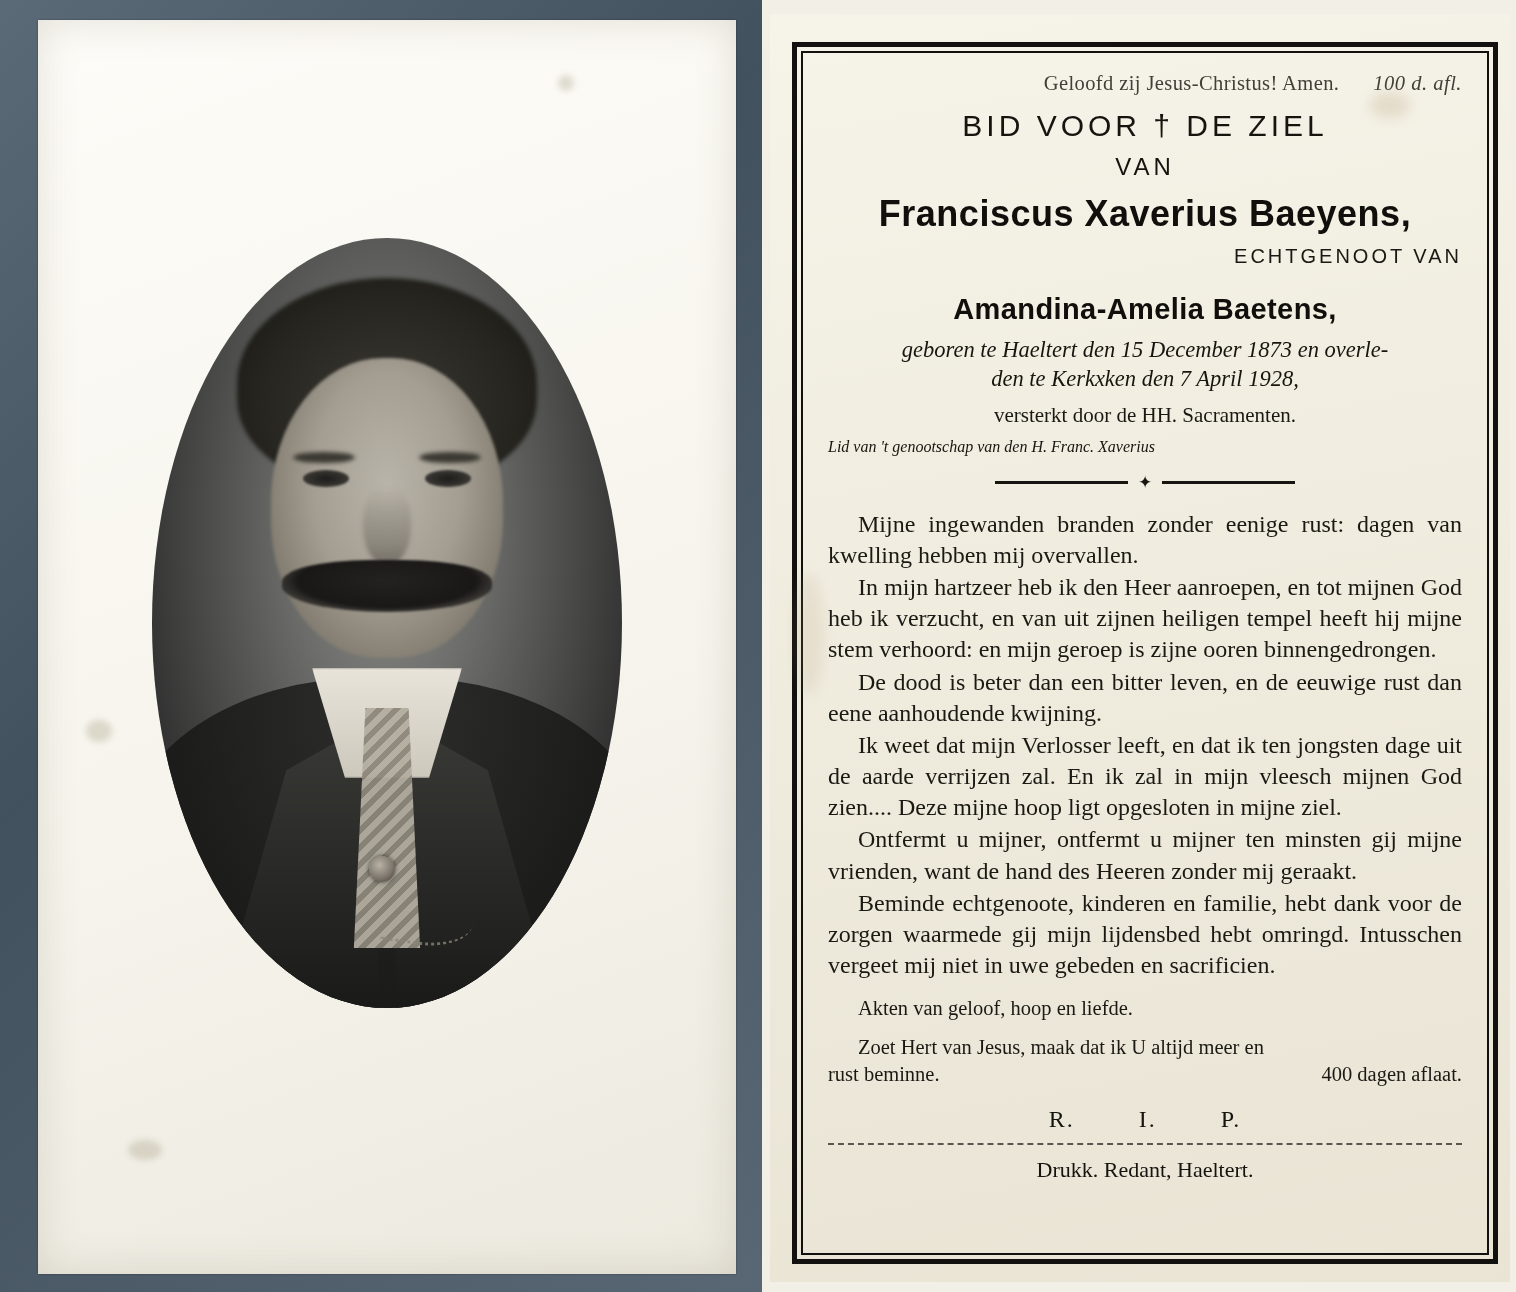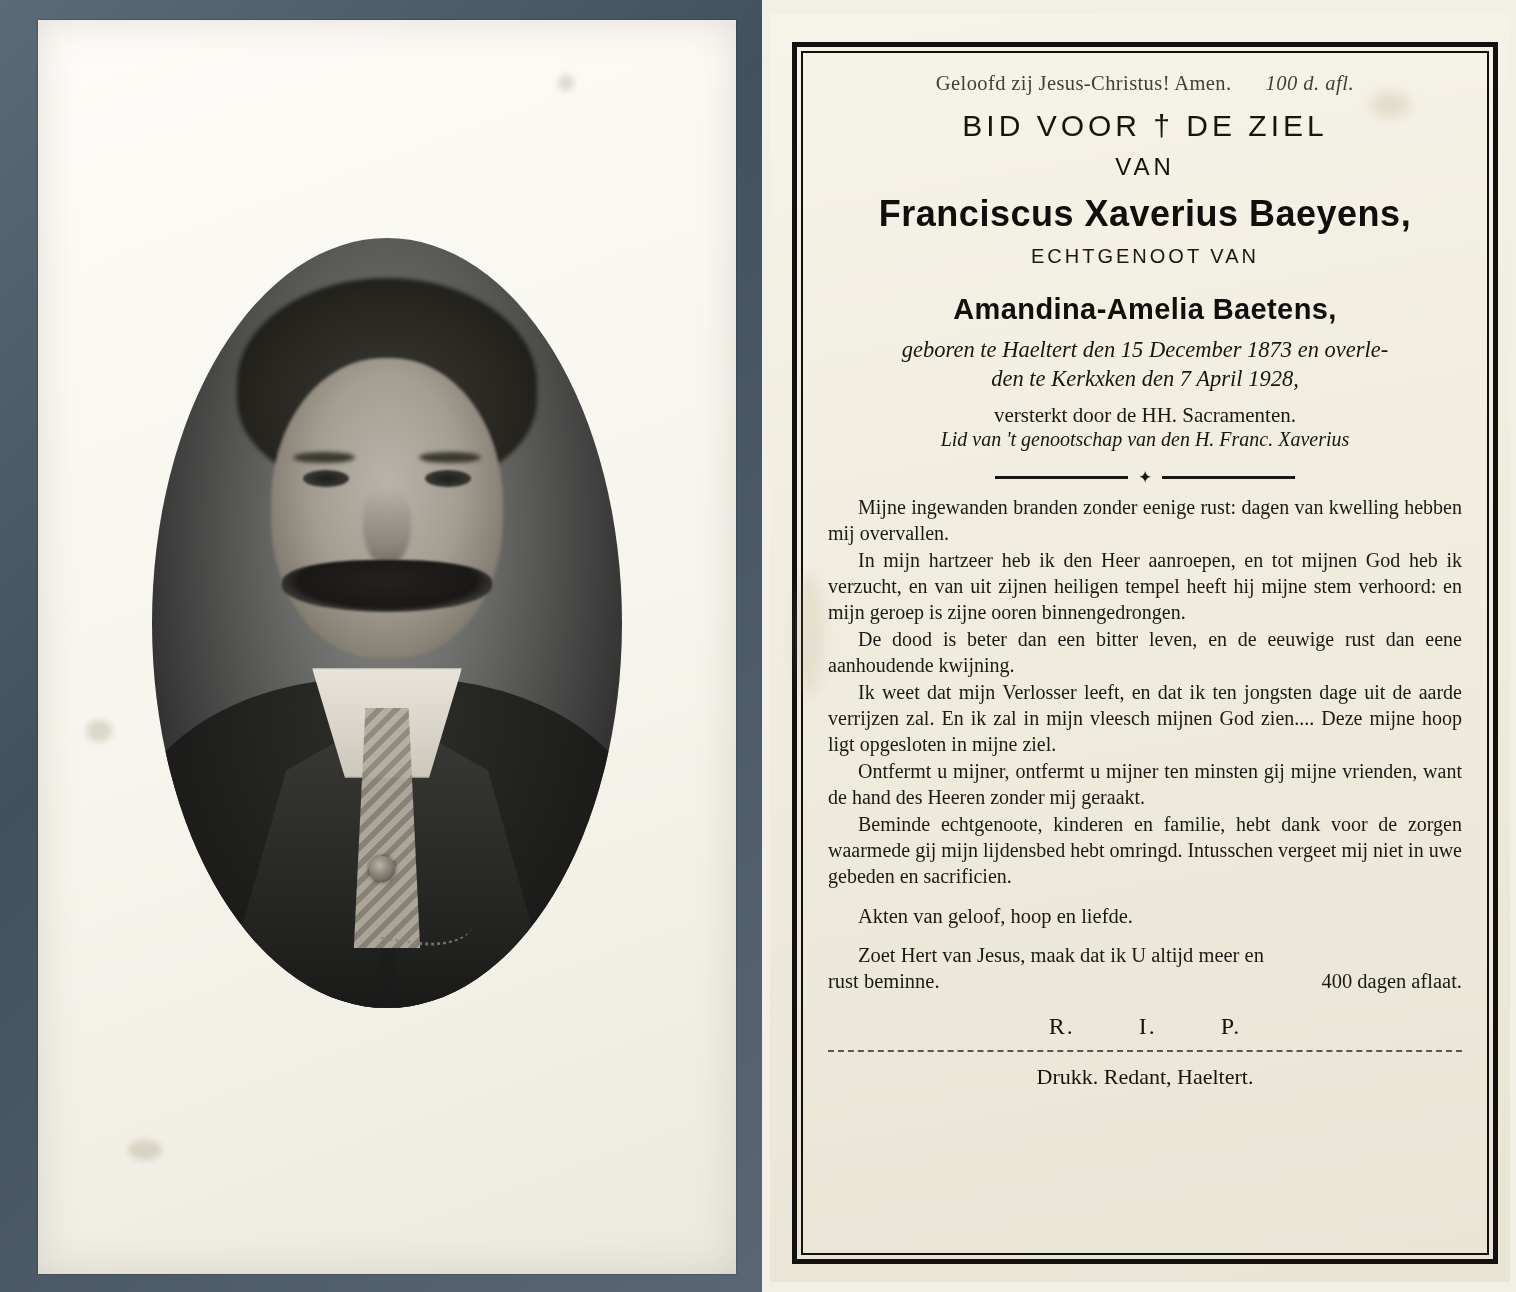--- a/index.html
+++ b/index.html
@@ -232,21 +232,21 @@
     position: absolute;
     left: 40px;
     top: 46px;
     right: 30px;
     bottom: 36px;
     padding: 10px 18px 0 18px;
     box-sizing: border-box;
   }
 
   .line-invoc {
-    text-align: center;
+    text-align: right;
     font-size: 20.5px;
     letter-spacing: 0.4px;
     color: #232019;
     opacity: 0.85;
     margin: 2px 0 0 0;
     white-space: nowrap;
   }
   .line-invoc .afl {
     font-style: italic;
     margin-left: 34px;
@@ -272,21 +272,21 @@
   .name-main {
     text-align: center;
     font-size: 36px;
     font-weight: bold;
     letter-spacing: 0.5px;
     margin-top: 12px;
     font-family: "Liberation Sans", sans-serif;
     color: #100f0c;
   }
   .echtgenoot {
-    text-align: center;
+    text-align: right;
     font-size: 20px;
     letter-spacing: 3px;
     margin-top: 10px;
     font-family: "Liberation Sans", sans-serif;
     color: #1a1814;
   }
   .name-spouse {
     text-align: center;
     font-size: 29px;
     font-weight: bold;
@@ -303,23 +303,24 @@
     margin-top: 10px;
     color: #17150f;
   }
   .sacrament {
     text-align: center;
     font-size: 21px;
     margin-top: 9px;
     color: #1a1813;
   }
   .genootschap {
-    text-align: center;
-    font-size: 20px;
+    text-align: left;
+    font-size: 16px;
     font-style: italic;
+    margin-top: 10px;
     color: #17150f;
   }
   .divider {
     display: flex;
     align-items: center;
     justify-content: center;
     margin: 18px auto 8px auto;
     width: 300px;
   }
   .divider .bar {
@@ -327,22 +328,22 @@
     height: 3px;
     background: #17150f;
   }
   .divider .star {
     margin: 0 10px;
     font-size: 17px;
     line-height: 1;
     color: #17150f;
   }
   .body-text {
-    margin-top: 8px;
-    font-size: 20px;
+    margin-top: 18px;
+    font-size: 24px;
     line-height: 1.30;
     text-align: justify;
     color: #1b1914;
     font-family: Liberation Serif, serif;
   }
   .body-text p {
     margin: 0 0 1px 0;
     text-indent: 30px;
   }
   .acts {

